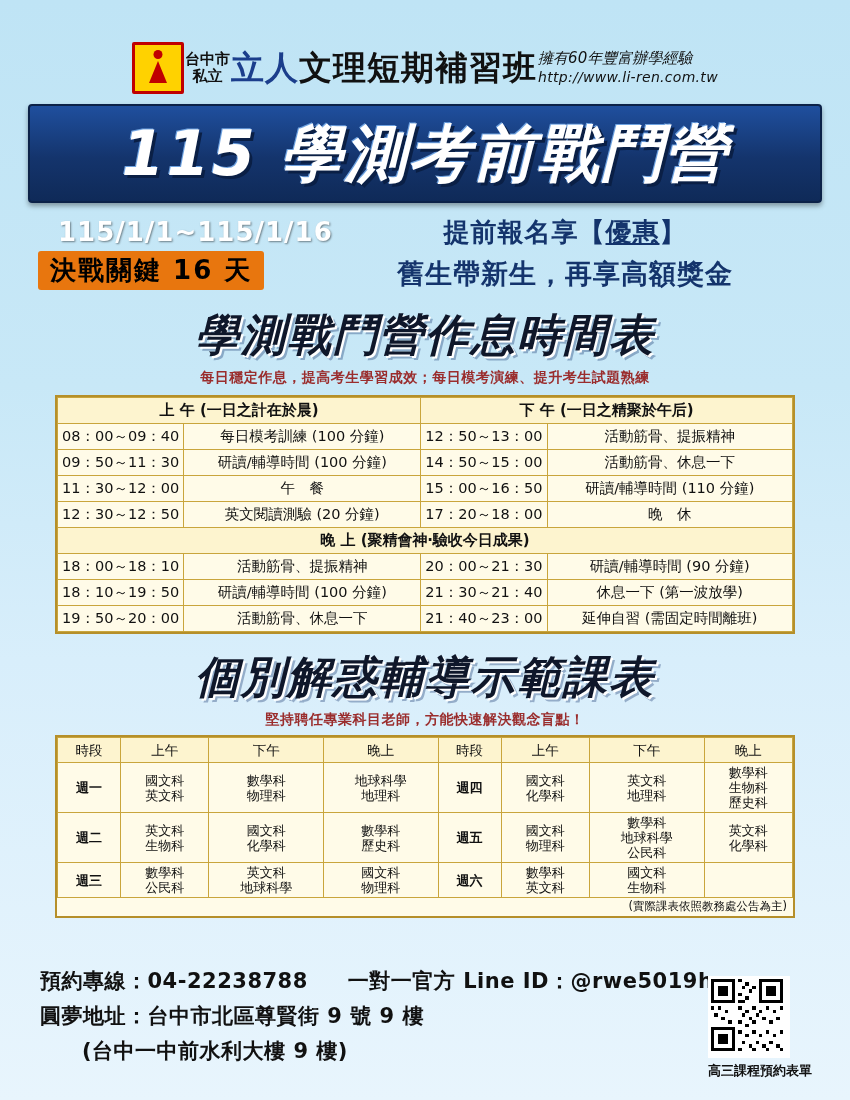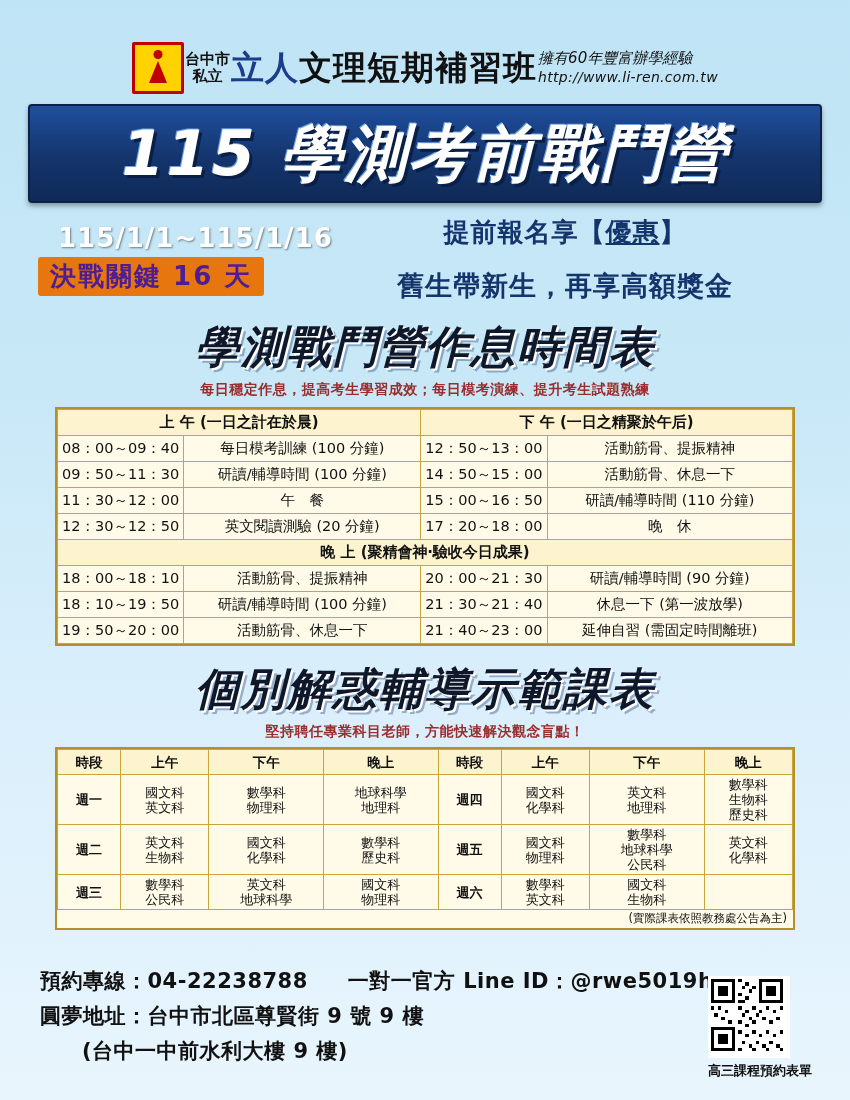--- a/index.html
+++ b/index.html
@@ -46,27 +46,27 @@
 
   
   .subrow{display:flex;margin:12px 28px 0 38px;align-items:center;}
   .dates{width:270px;}
   .date-line{
     font-size:26px;font-weight:bold;color:#ffffff;letter-spacing:1px;
     text-shadow:1px 1px 2px rgba(0,0,0,.45);
     margin-left:20px;
   }
   .date-pill{
-    margin-top:4px;background:#e8760e;color:#4c1d95;font-size:26px;font-weight:bold;
+    margin-top:4px;background:#e8760e;color:#000000;font-size:26px;font-weight:bold;
     padding:2px 12px;display:inline-block;border-radius:3px;letter-spacing:2px;
   }
   .promo{flex:1;text-align:center;}
   .promo1{font-size:26px;font-weight:bold;color:#14346c;letter-spacing:1px;}
   .promo1 u{text-decoration:underline;}
-  .promo2{font-size:27px;font-weight:bold;color:#14346c;letter-spacing:1px;margin-top:18px;}
+  .promo2{font-size:27px;font-weight:bold;color:#14346c;letter-spacing:1px;margin-top:6px;}
 
   
   .sec-head{
     text-align:center;font-size:44px;font-weight:bold;color:#0f172a;letter-spacing:2px;
     text-shadow:2px 2px 0 #ffffff, 4px 4px 0 rgba(20,52,108,.35);
     margin-top:14px;font-style:italic;
   }
   .sec-sub{
     text-align:center;font-size:14px;font-weight:bold;color:#9a2d2d;margin-top:4px;letter-spacing:.5px;
   }
@@ -77,21 +77,21 @@
   table.sched td{border:1px solid #c9a53c;padding:3px 4px;height:19px;}
   .t-head td{background:#fdf4cf;font-weight:bold;text-align:center;font-size:15px;}
   .c-time{width:110px;text-align:center;white-space:nowrap;}
   .c-act{text-align:center;}
   .band td{background:#fdf4cf;font-weight:bold;text-align:center;font-size:15px;}
 
   
   .tut-wrap{margin:6px 55px 0 55px;border:2px solid #b58f2a;background:#fffbe8;}
   table.tut{width:100%;border-collapse:collapse;font-size:13px;color:#111;}
   table.tut td{border:1px solid #c9a53c;text-align:center;padding:2px 2px;line-height:15px;}
-  table.tut .th{background:#fdf4cf;font-weight:bold;font-size:13.5px;height:20px;}
+  table.tut .th{background:#fdf4cf;font-weight:normal;font-size:13.5px;height:20px;}
   .day-col{width:58px;font-weight:bold;}
   .note{
     text-align:right;font-size:11.5px;color:#111;padding:1px 6px 2px 0;background:#fffbe8;
   }
 
   
   .footer{position:absolute;left:40px;bottom:28px;width:770px;}
   .f-line{font-size:21px;font-weight:bold;color:#111;letter-spacing:.5px;margin-bottom:7px;}
   .f-indent{padding-left:42px;}
   .qr{

